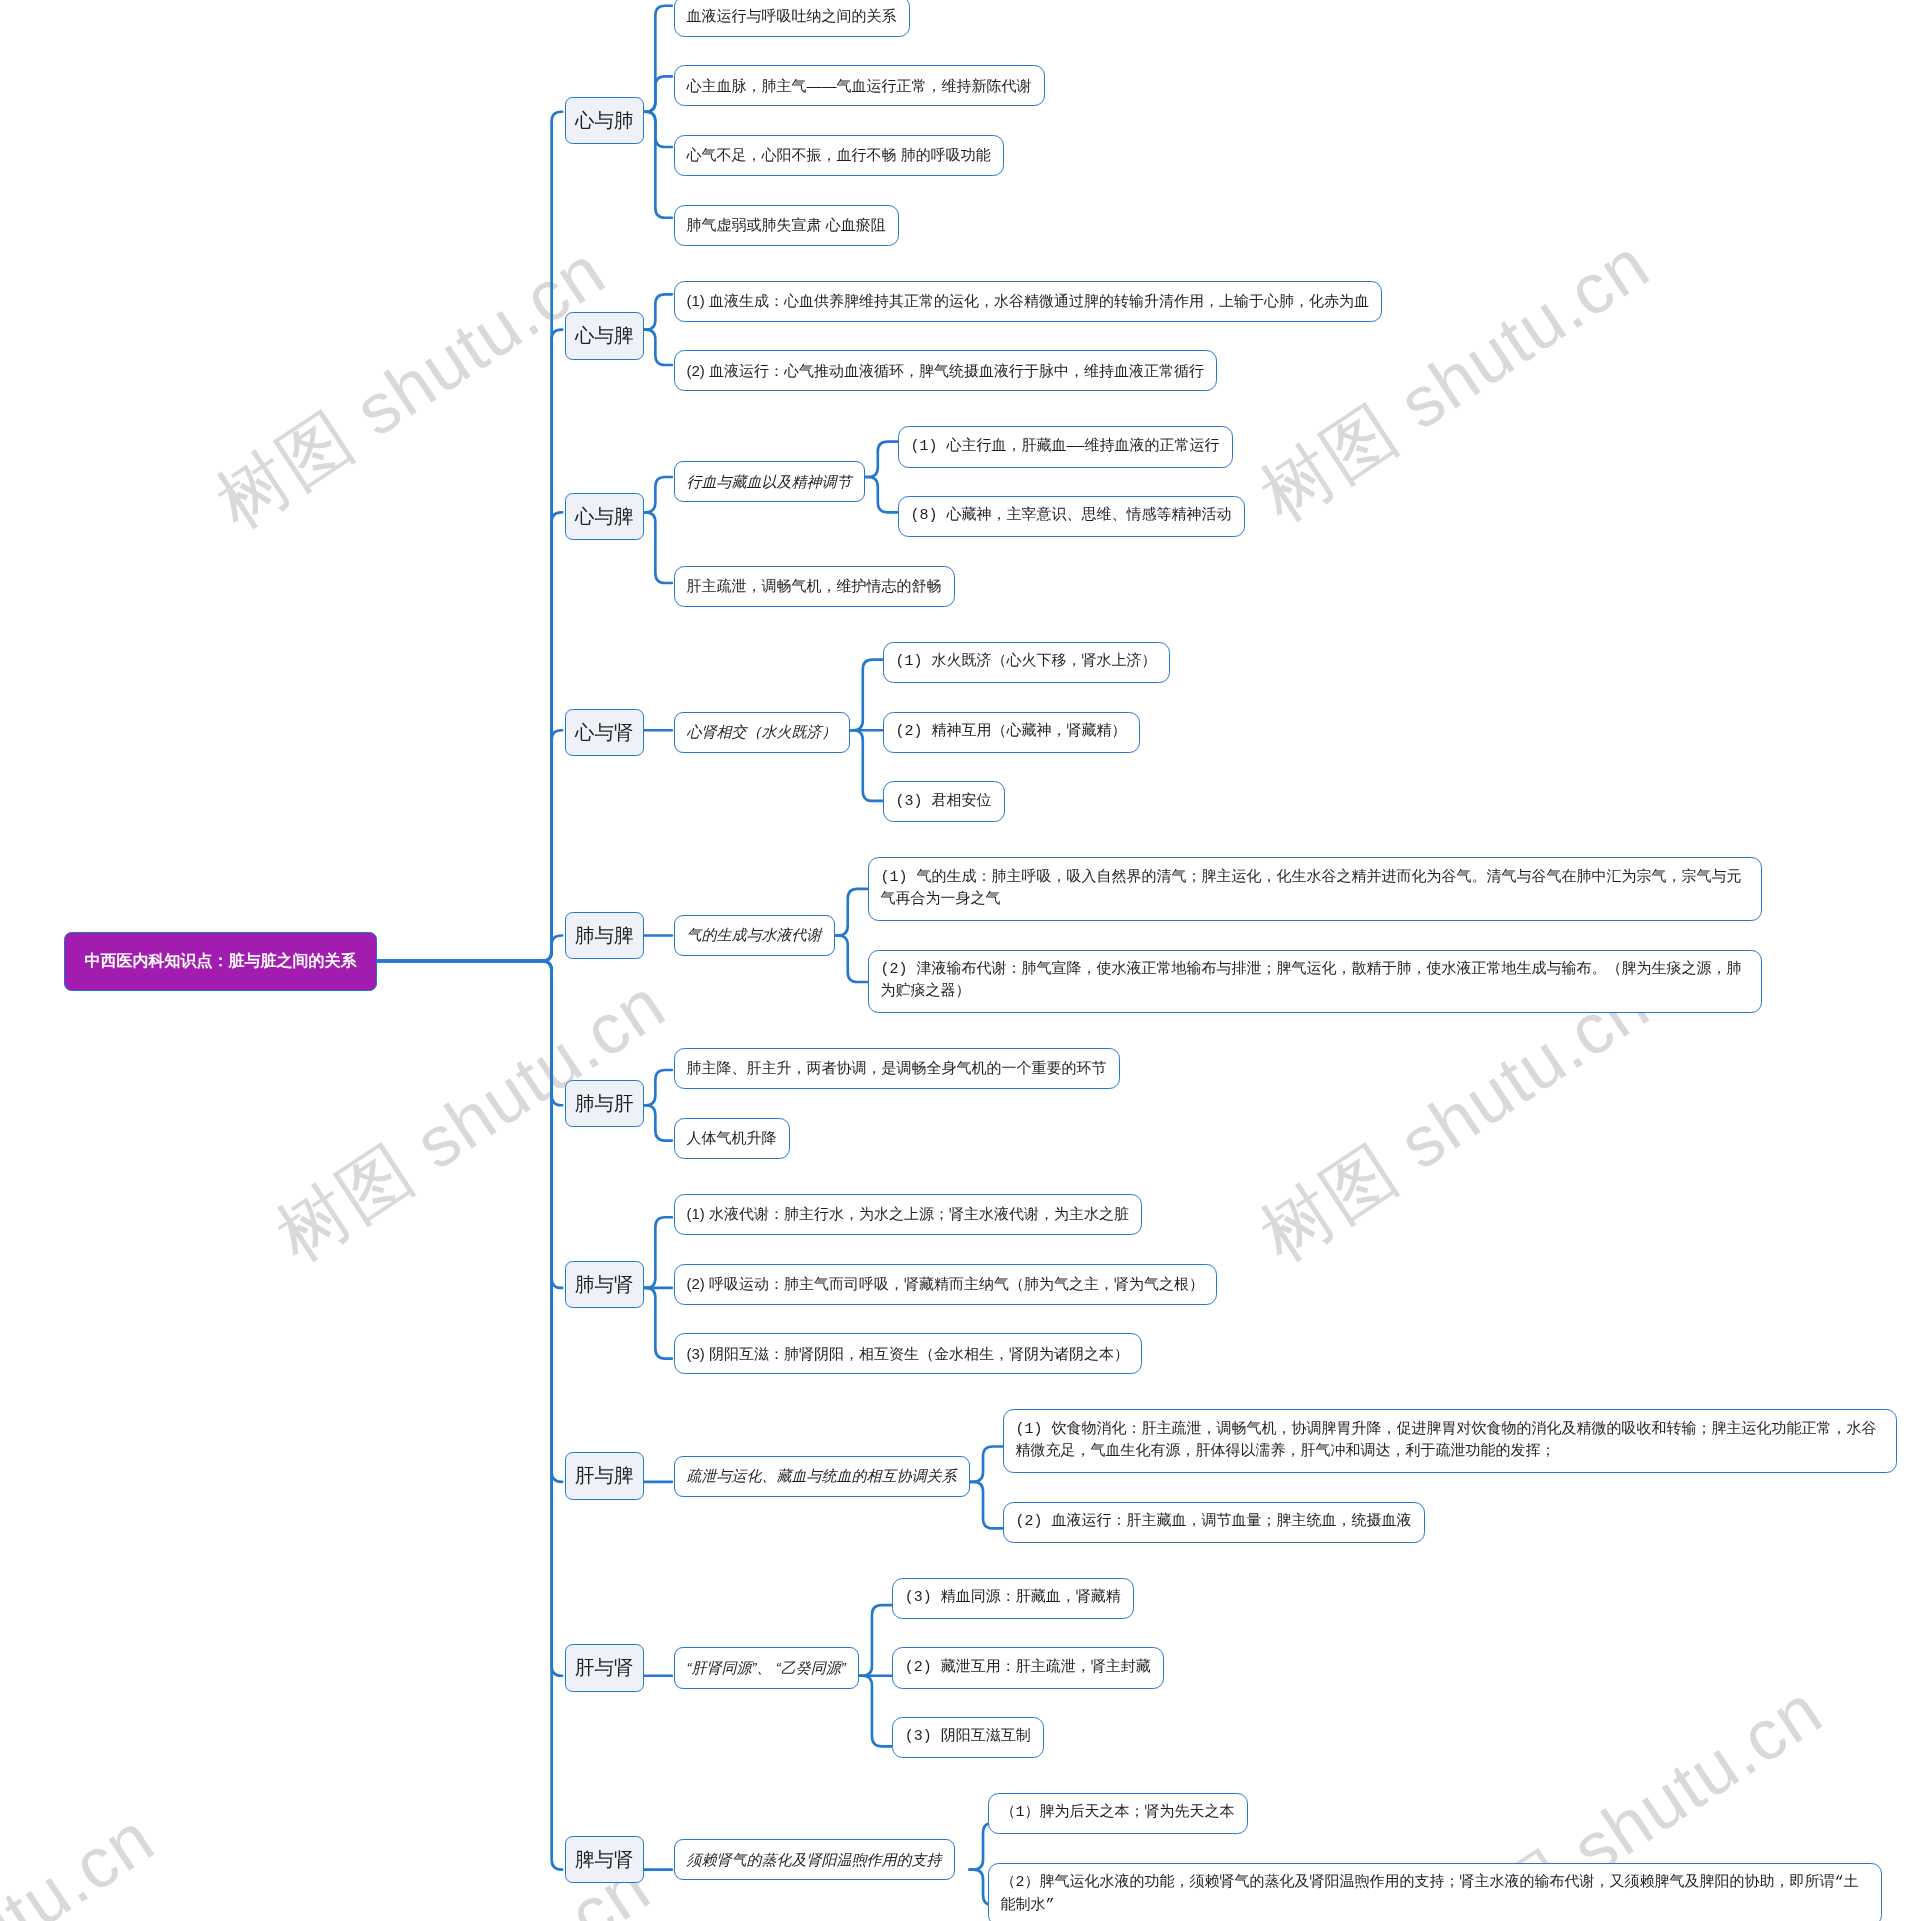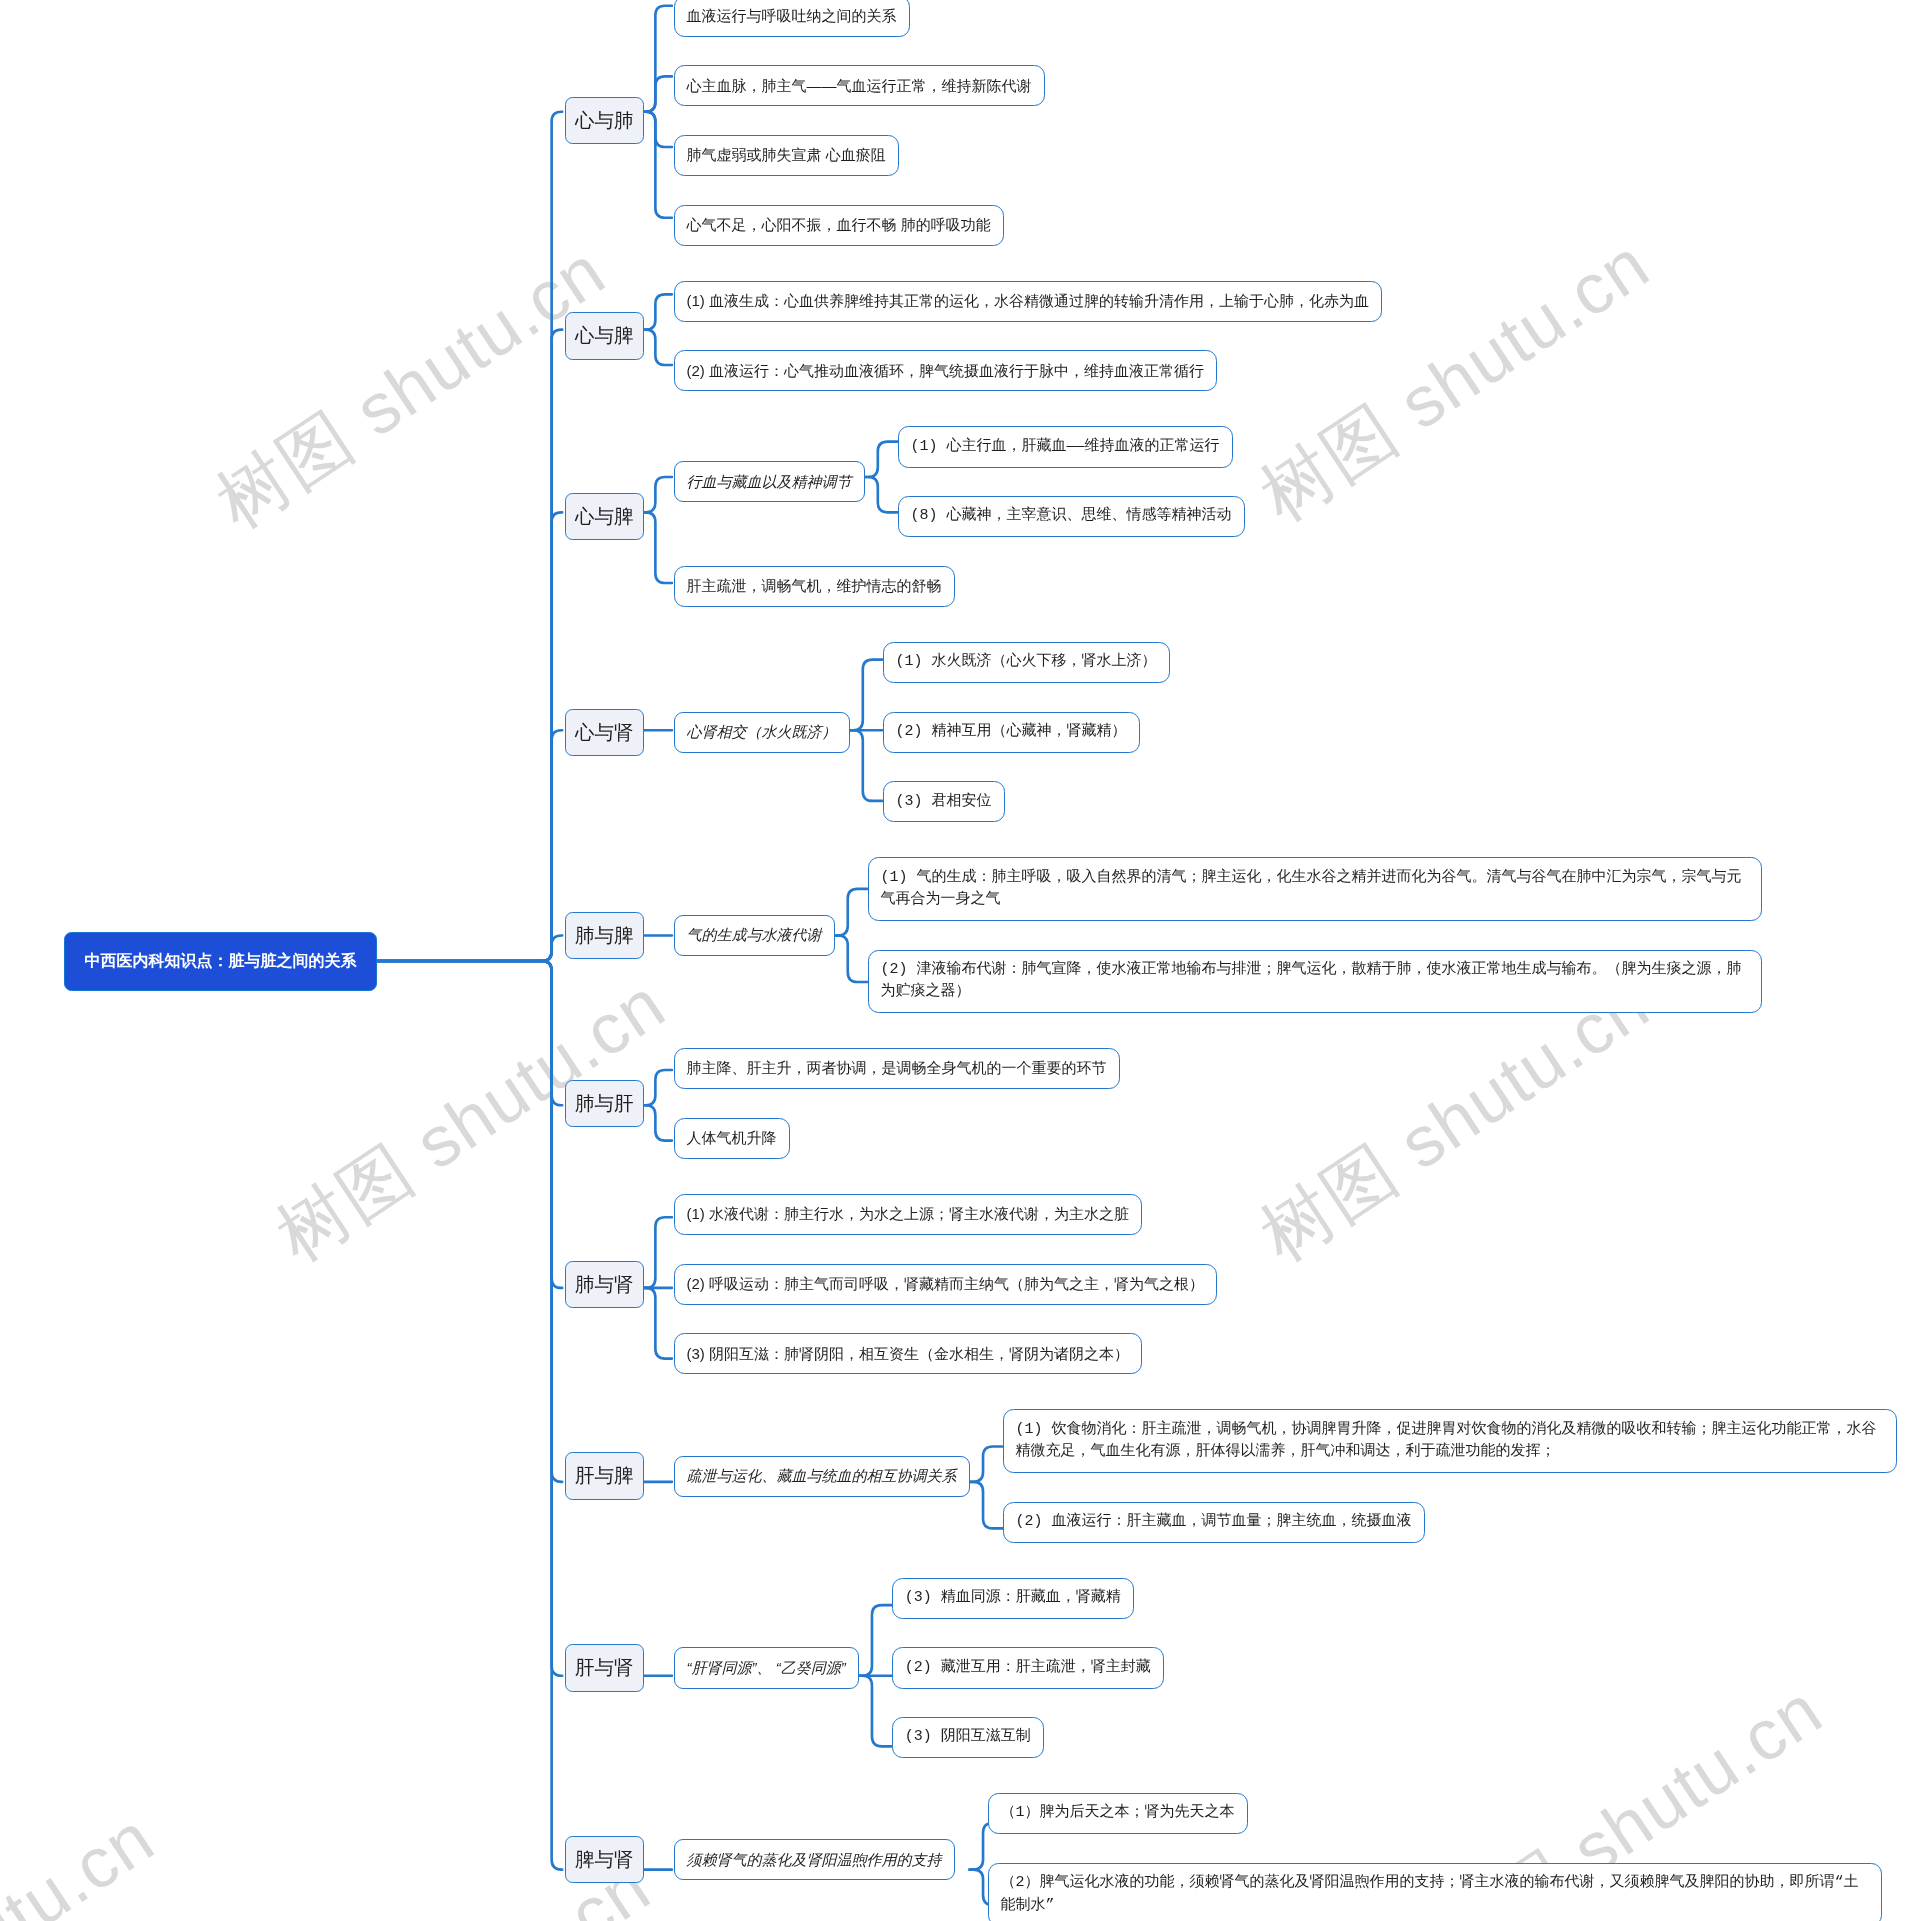--- a/index.html
+++ b/index.html
@@ -56,21 +56,21 @@
   .leaf { max-width: 894px; }
   .mid  { white-space: nowrap; border-radius: 9px; font-style: italic; }
   .branch {
     background: #eef2f8;
     font-size: 19.5px;
     padding: 8px 9px;
     border-radius: 7.5px;
     white-space: nowrap;
   }
   .root {
-    background: #1d4ed8;
+    background: #a21caf;
     border: 1.9px solid #1476cd;
     color: #ffffff;
     font-size: 16px;
     font-weight: bold;
     padding: 16.5px 19.5px;
     border-radius: 7.5px;
     white-space: nowrap;
   }
   .branches {
     display: flex;
@@ -151,24 +151,24 @@
         <div class="row">
           <div class="node branch">心与肺</div>
           <div class="children">
             <div class="row">
               <div class="node leaf">血液运行与呼吸吐纳之间的关系</div>
             </div>
             <div class="row">
               <div class="node leaf">心主血脉，肺主气——气血运行正常，维持新陈代谢</div>
             </div>
             <div class="row">
+              <div class="node leaf">心气不足，心阳不振，血行不畅 肺的呼吸功能</div>
+            </div>
+            <div class="row">
               <div class="node leaf">肺气虚弱或肺失宣肃 心血瘀阻</div>
-            </div>
-            <div class="row">
-              <div class="node leaf">心气不足，心阳不振，血行不畅 肺的呼吸功能</div>
             </div>
           </div>
         </div>
         <div class="row">
           <div class="node branch">心与脾</div>
           <div class="children">
             <div class="row">
               <div class="node leaf">(1) 血液生成：心血供养脾维持其正常的运化，水谷精微通过脾的转输升清作用，上输于心肺，化赤为血</div>
             </div>
             <div class="row">

